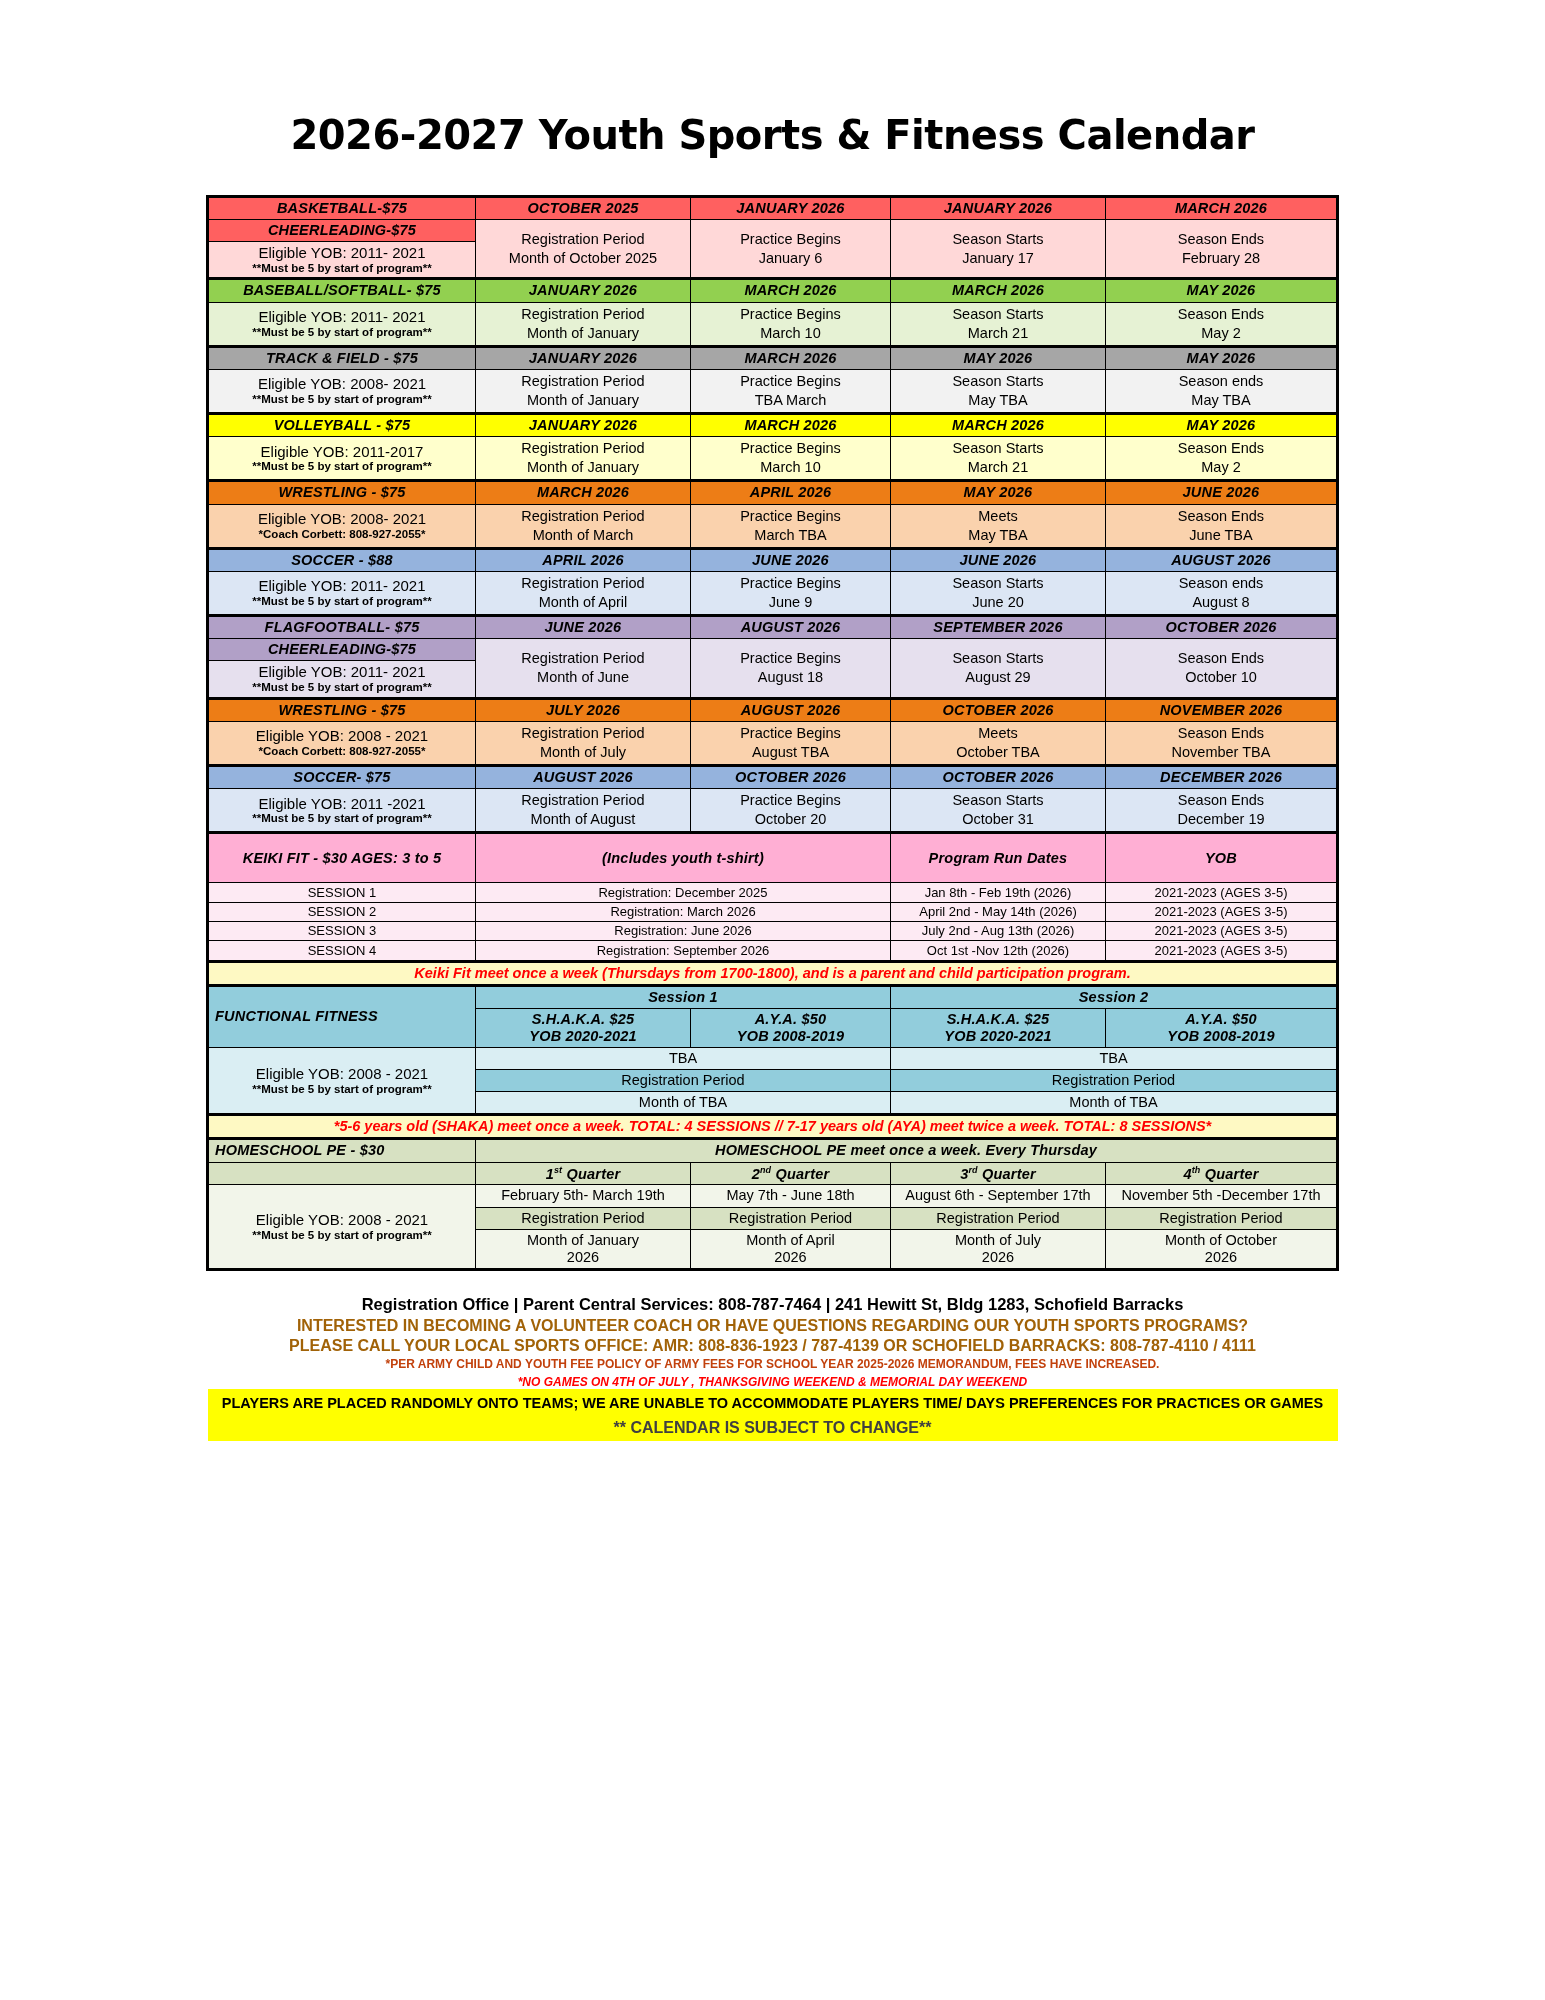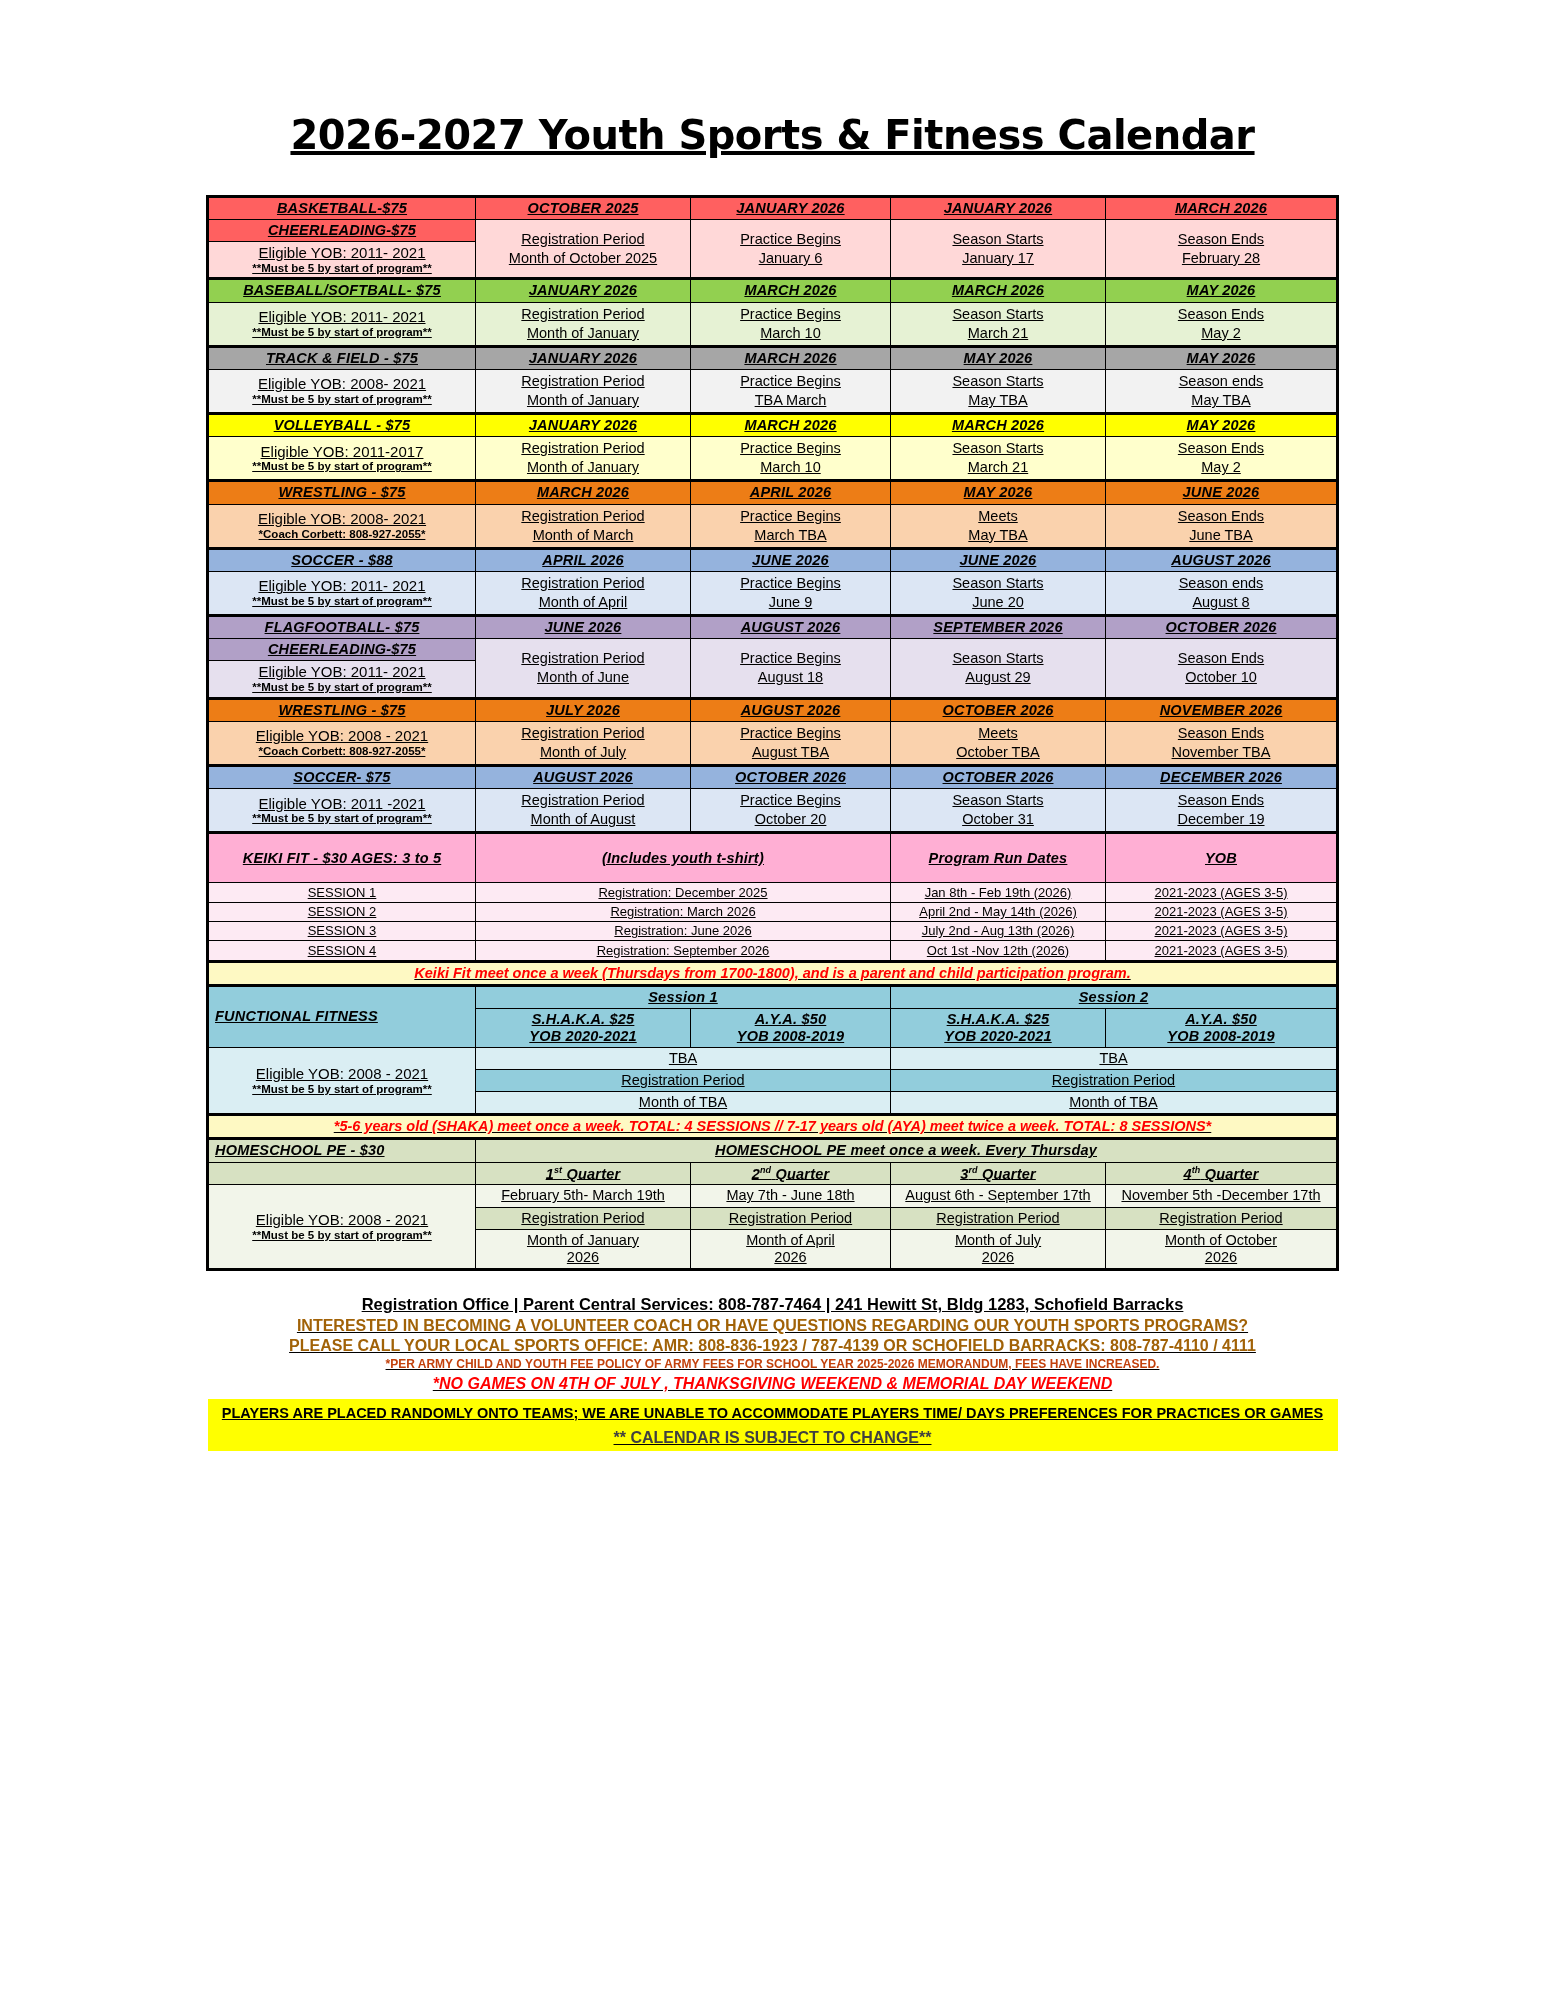--- a/index.html
+++ b/index.html
@@ -12,21 +12,20 @@
     height: 2000px;
     font-family: "Liberation Sans", sans-serif;
     color: #000;
     position: relative;
   }
   .page {
     width: 1545px;
     height: 1548px;
     position: relative;
     box-sizing: border-box;
-    text-decoration: underline;
   }
   .title {
     text-align: center;
     font-size: 40px;
     font-weight: 700;
     letter-spacing: -0.5px;
     padding-top: 112px;
     font-family: "DejaVu Sans", sans-serif;
   }
 
@@ -93,21 +92,21 @@
   .sess-row td { font-size: 13px; padding: 1.5px 3px; }
 
   .footer {
     width: 1130px;
     margin: 24px auto 0 auto;
     text-align: center;
   }
   .f-line1 { font-size: 16.5px; font-weight: bold; color:#000; padding-bottom: 3px;}
   .f-line2, .f-line3 { font-size: 16px; font-weight: bold; color:#a16207; padding-bottom: 2px;}
   .f-line4 { font-size: 12px; font-weight: bold; color:#c2410c; padding-bottom: 4px;}
-  .f-line5 { font-size: 16px; font-weight: bold; font-style: italic; color:#FF0000; padding-bottom: 6px;}
+  .f-line5 { font-size: 12px; font-weight: bold; font-style: italic; color:#FF0000; }
   .f-yellow { background:#FFFF00; padding: 6px 4px 4px 4px; }
   .f-line6 { font-size: 14.5px; font-weight: bold; color:#000; padding-bottom: 8px;}
   .f-line7 { font-size: 16px; font-weight: bold; color:#404040; }
   sup { font-size: 0.62em; vertical-align: super; }
 </style>
 </head>
 <body>
 
 <div class="page">
 

